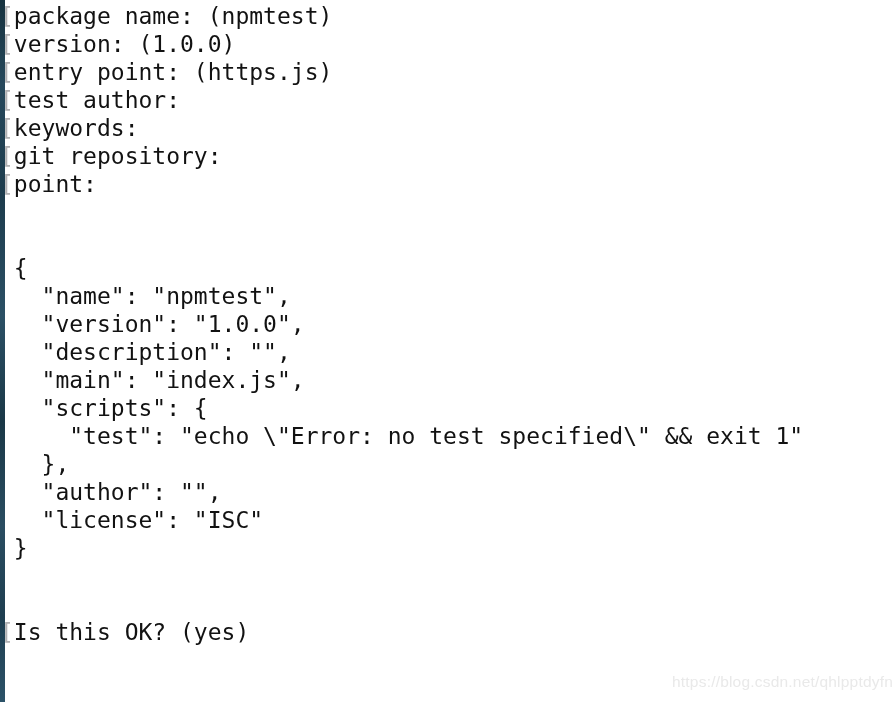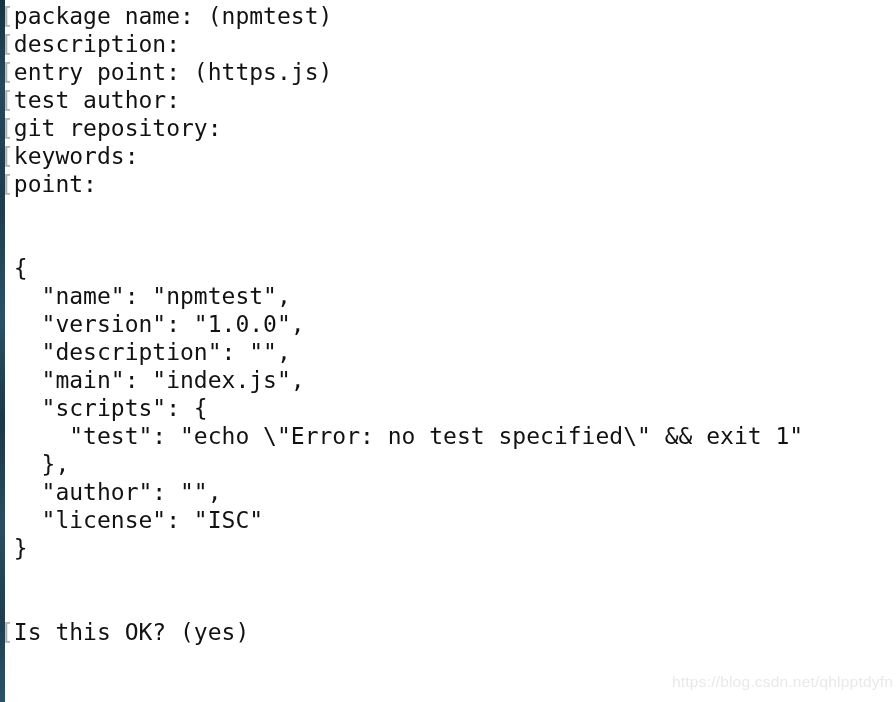--- a/index.html
+++ b/index.html
@@ -62,25 +62,25 @@
     z-index: 2;
   }
 </style>
 </head>
 <body>
 
 <div class="screen">
   <div class="desktop-edge"></div>
   <div class="terminal-output">
       <div class="line"><span class="prefix">[</span><span class="text">package name: (npmtest)</span></div>
-      <div class="line"><span class="prefix">[</span><span class="text">description:</span></div>
+      <div class="line"><span class="prefix">[</span><span class="text">version: (1.0.0)</span></div>
       <div class="line"><span class="prefix">[</span><span class="text">entry point: (https.js)</span></div>
       <div class="line"><span class="prefix">[</span><span class="text">test author:</span></div>
+      <div class="line"><span class="prefix">[</span><span class="text">keywords:</span></div>
       <div class="line"><span class="prefix">[</span><span class="text">git repository:</span></div>
-      <div class="line"><span class="prefix">[</span><span class="text">keywords:</span></div>
       <div class="line"><span class="prefix">[</span><span class="text">point:</span></div>
       <div class="line"><span class="prefix"> </span></div>
       <div class="line"><span class="prefix"></span><span class="text"></span></div>
       <div class="line"><span class="prefix"> </span><span class="text">{</span></div>
       <div class="line"><span class="prefix"> </span><span class="text">  "name": "npmtest",</span></div>
       <div class="line"><span class="prefix"> </span><span class="text">  "version": "1.0.0",</span></div>
       <div class="line"><span class="prefix"> </span><span class="text">  "description": "",</span></div>
       <div class="line"><span class="prefix"> </span><span class="text">  "main": "index.js",</span></div>
       <div class="line"><span class="prefix"> </span><span class="text">  "scripts": {</span></div>
       <div class="line"><span class="prefix"> </span><span class="text">    "test": "echo \"Error: no test specified\" &amp;&amp; exit 1"</span></div>

